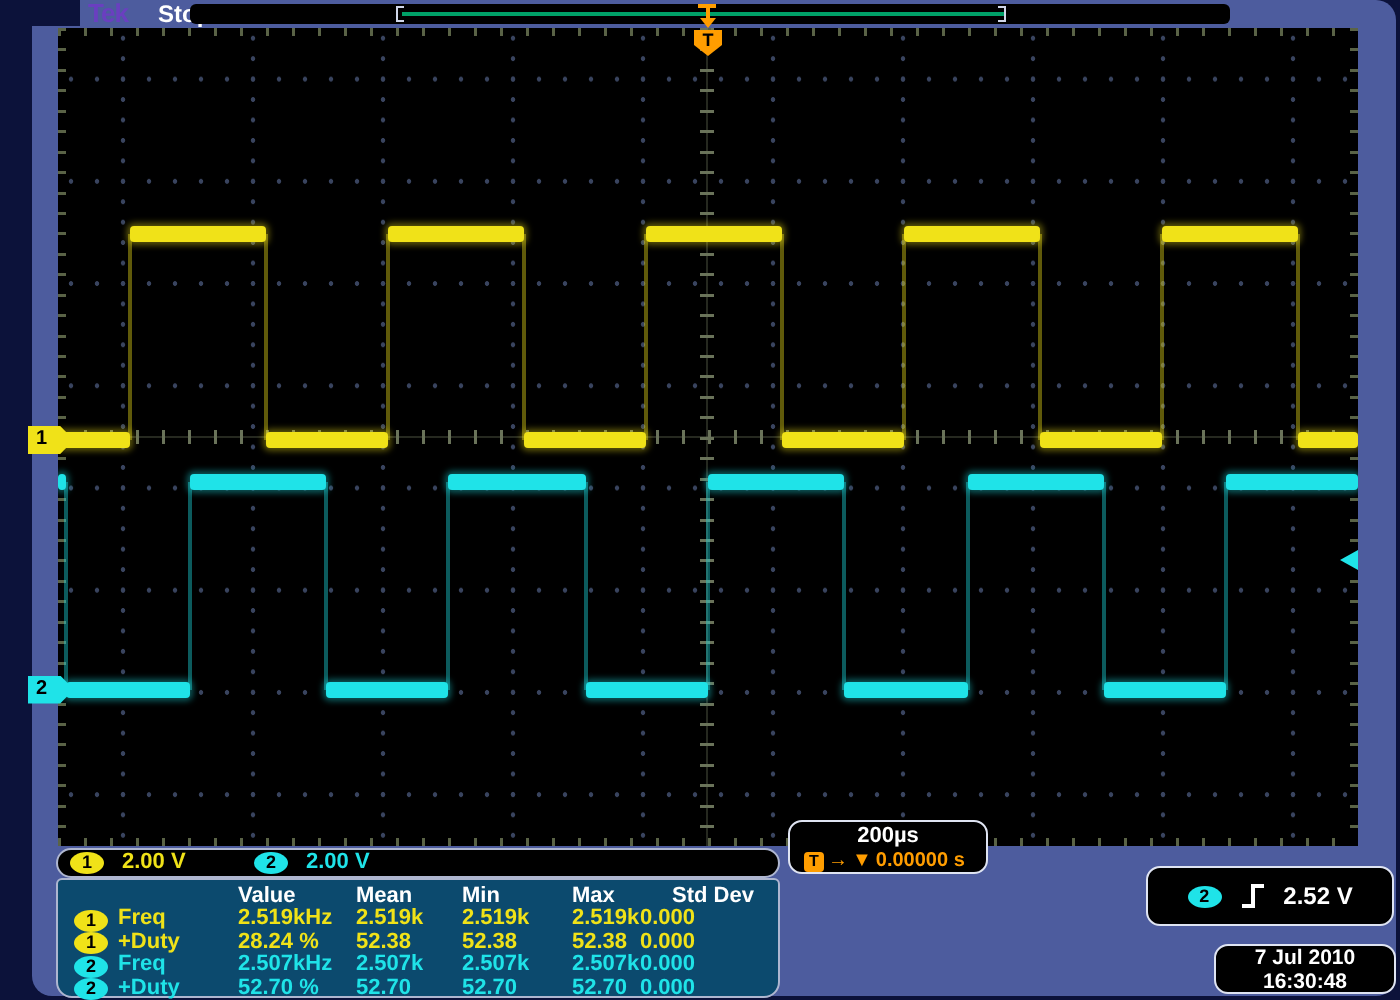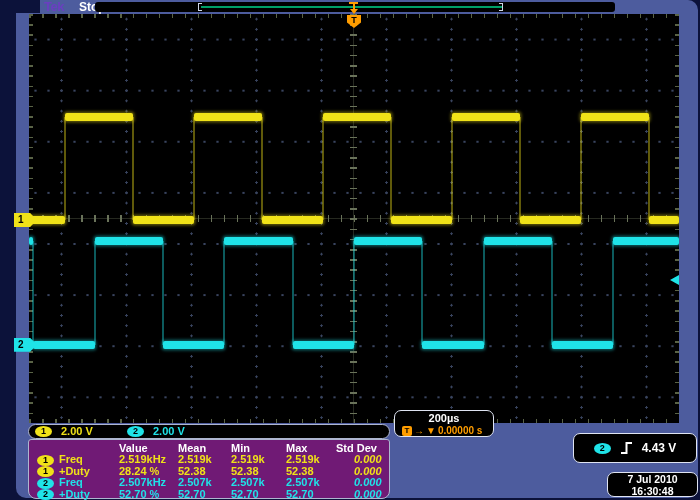--- a/index.html
+++ b/index.html
@@ -67,28 +67,28 @@
   
   .badge{display:inline-flex;align-items:center;justify-content:center;
      width:17px;height:11px;border-radius:50%;color:#000;font-size:9px;line-height:1;}
   .badge.ch1{background:#f0e218;}
   .badge.ch2{background:#1fe3e8;}
   
   .chbar{position:absolute;left:28px;top:424px;width:362px;height:15px;background:#000;
      border:1px solid #aeb6d0;border-radius:8px;}
   .chbar .badge{position:absolute;top:1px;}
   .chbar .scale{position:absolute;top:0px;height:13px;line-height:13px;font-size:11px;}
-  .meas-table{position:absolute;left:28px;top:439px;width:362px;height:60px;background:#701a75;
+  .meas-table{position:absolute;left:28px;top:439px;width:362px;height:60px;background:#0c4a6e;
      border:1px solid #aeb6d0;border-radius:8px;border-top-left-radius:3px;border-top-right-radius:3px;}
   .mhead span{position:absolute;top:2px;color:#fff;font-size:11px;}
   .mrow{position:absolute;left:0;width:100%;height:11.5px;font-size:11px;line-height:11.5px;}
   .mrow .badge{position:absolute;left:8px;top:0.5px;}
   .mrow span{position:absolute;}
   .c-name{left:30px;} .c-val{left:90px;} .c-mean{left:149px;}
-  .c-min{left:202px;} .c-max{left:257px;} .c-std{left:325px;font-style:italic;}
+  .c-min{left:202px;} .c-max{left:257px;} .c-std{left:291px;}
   .h-val{left:90px;} .h-mean{left:149px;text-align:center;} .h-min{left:202px;} .h-max{left:257px;} .h-std{left:307px;}
   .ch1text{color:#f0e218;} .ch2text{color:#1fe3e8;}
   
   .box{position:absolute;background:#000;border:1px solid #dfe4f2;border-radius:7px;color:#fff;}
   .hbox{left:394px;top:410px;width:100px;height:27px;padding:1px 7px;text-align:center;}
   .hbox .l1{font-size:11px;line-height:13px;color:#fff;}
   .hbox .l2{font-size:10px;line-height:12px;color:#ff9d00;display:flex;align-items:center;gap:2px;}
   .t-icon{display:inline-flex;width:10px;height:10px;background:#ff9d00;color:#000;
      font-size:8px;align-items:center;justify-content:center;border-radius:2px;}
   .acqbox{left:497px;top:434px;width:72px;height:29px;padding:1px 5px;}
@@ -240,19 +240,19 @@
         <span>→</span>
         <span>▼</span>
       <span>0.00000 s</span>
     </div>
   </div>
   <div class="box trigbox">
     <span class="badge ch2">2</span>
     <svg width="13" height="14">
       <polyline points="1,12 6.5,12 6.5,2 12,2" stroke="#ffffff" stroke-width="2" fill="none"></polyline>
     </svg>
-    <span>4.43 V</span>
+    <span>2.52 V</span>
   </div>
   <div class="box datebox">
     <div>7 Jul 2010</div>
     <div>16:30:48</div>
   </div>
 </div>
 
 </body></html>

